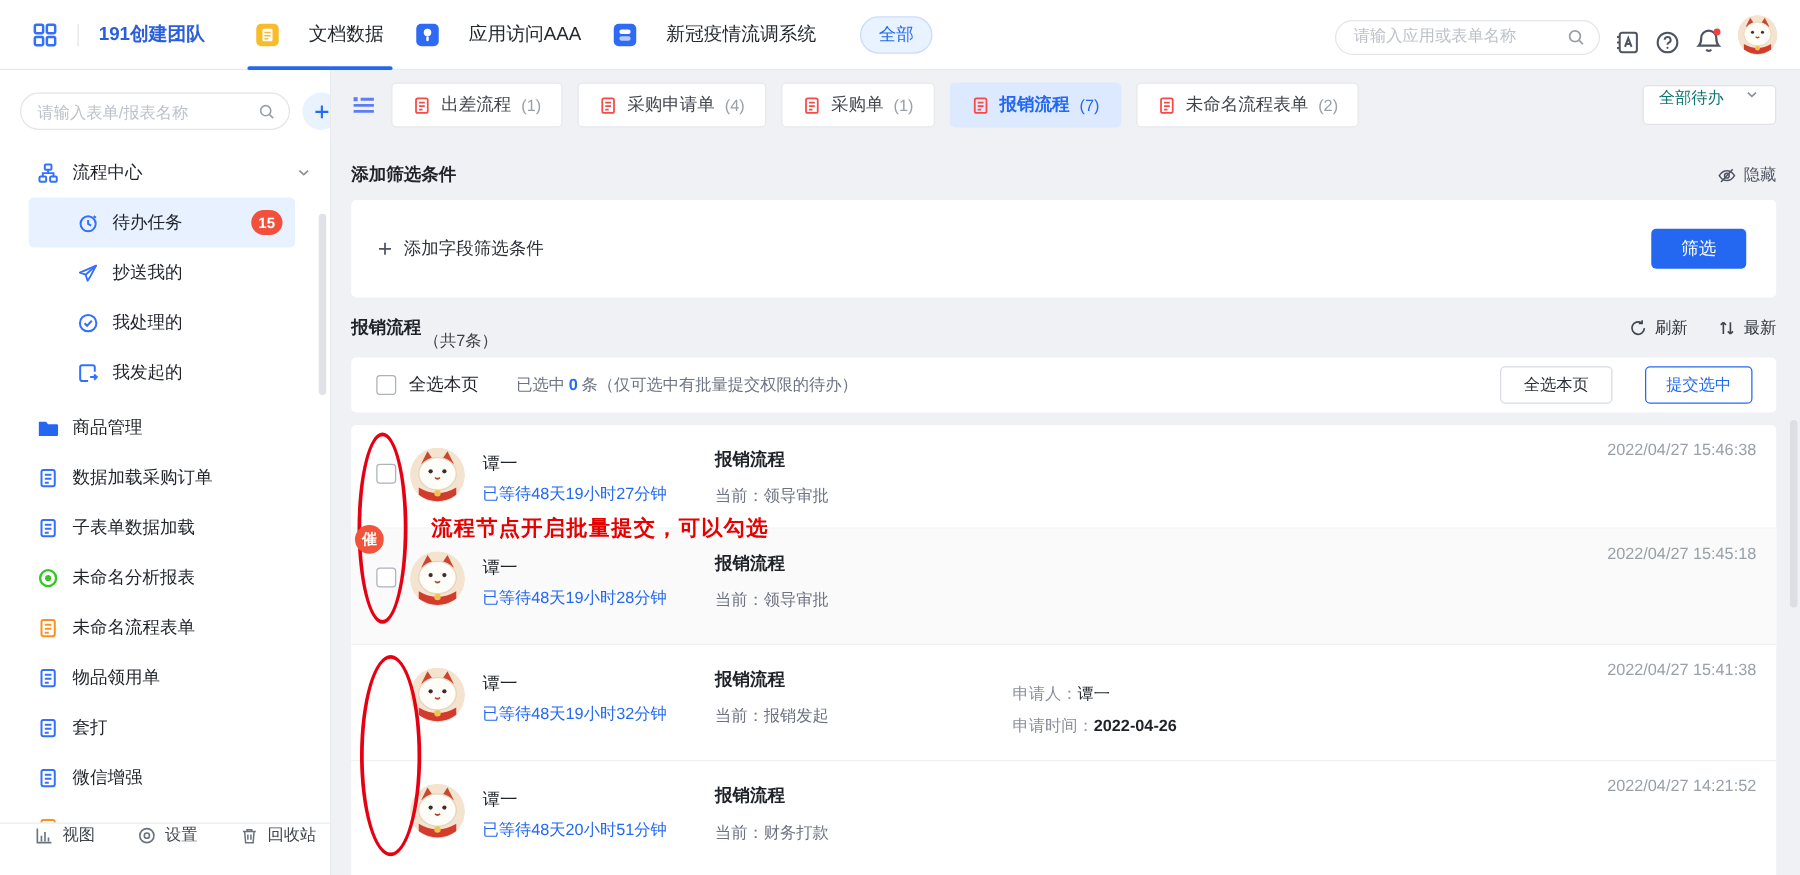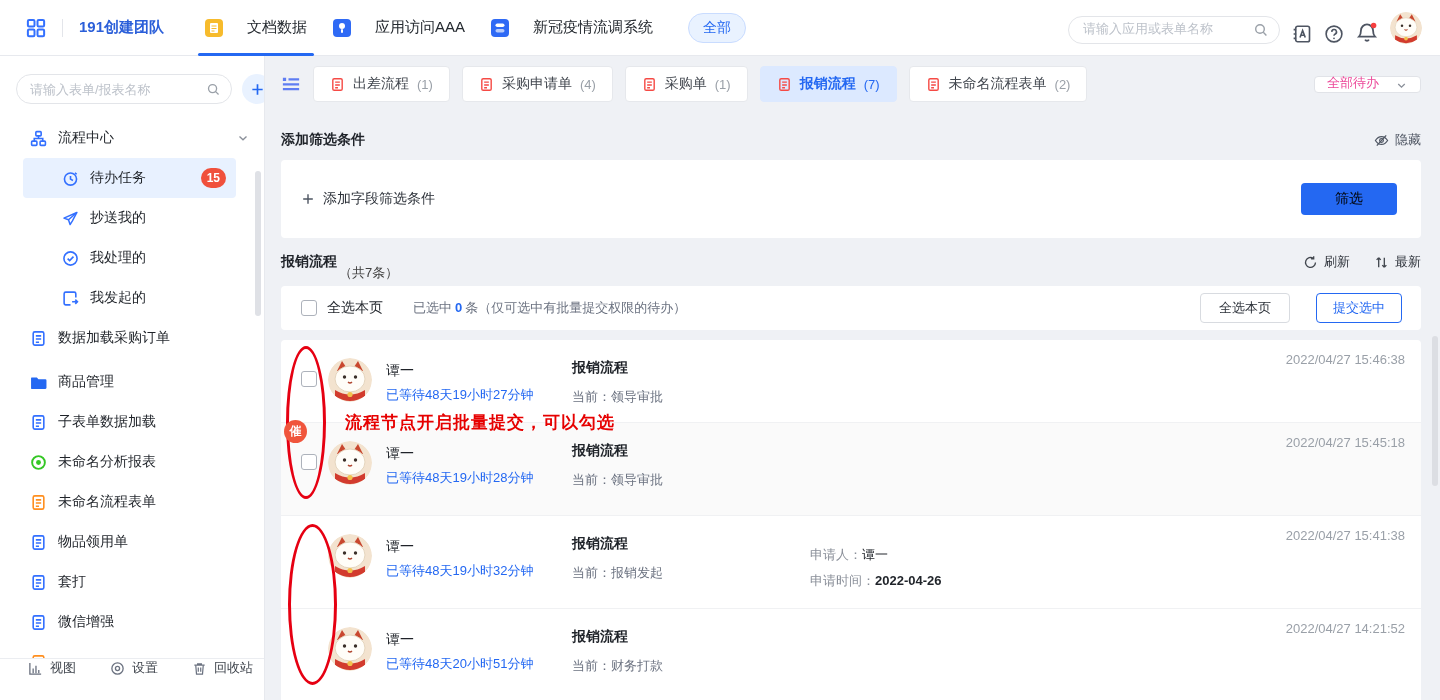--- a/index.html
+++ b/index.html
@@ -72,32 +72,32 @@
 
   
   .main { flex:1; display:flex; flex-direction:column; padding:10px 19px 0 16px; min-width:0; }
   .tabs-row { display:flex; align-items:center; gap:12px; height:36px; flex:none; }
   .filter-tab { height:36px; background:#fff; border:1px solid #e6e8ec; border-radius:4px;
     display:flex; align-items:center; gap:8px; padding:0 16px; font-size:14px; color:#41464e;
     cursor:pointer; white-space:nowrap; }
   .filter-tab .cnt { color:#9aa0a8; font-size:13px; }
   .filter-tab.active { background:#dce9ff; border-color:#dce9ff; color:#2468f2; font-weight:700; }
   .filter-tab.active .cnt { color:#2468f2; font-weight:400; }
-  .view-select { margin-left:auto; height:17px; background:#fff; border:1px solid #e1e3e8;
-    border-radius:4px; display:flex; align-items:flex-end; gap:16px; padding:0 12px;
-    font-size:13px; color:#ec4899; cursor:pointer; }
+  .view-select { margin-left:auto; height:32px; background:#fff; border:1px solid #e1e3e8;
+    border-radius:4px; display:flex; align-items:flex-start; gap:16px; padding:0 12px;
+    font-size:13px; color:#0f766e; cursor:pointer; }
 
   .filter-header { display:flex; align-items:center; margin-top:24px; height:28px; flex:none; }
   .filter-header .title { font-weight:700; font-size:14px; }
   .hide-link { margin-left:auto; display:flex; align-items:center; gap:6px; font-size:13px;
     color:#4e5562; cursor:pointer; }
   .filter-card { margin-top:6px; background:#fff; border-radius:4px; height:78px;
     display:flex; align-items:center; padding:0 24px 0 20px; flex:none; }
   .add-field { display:flex; align-items:center; gap:8px; font-size:14px; color:#2b3038; cursor:pointer; }
-  .btn-primary { margin-left:auto; width:96px; height:32px; background:#2468f2; color:#000000;
+  .btn-primary { margin-left:auto; width:76px; height:32px; background:#2468f2; color:#ffffff;
     border:none; border-radius:4px; font-size:14px; font-family:inherit; cursor:pointer; }
 
   .list-header { margin-top:14px; display:flex; align-items:center; height:20px; flex:none; }
   .list-header .t { font-weight:700; font-size:14px; }
   .list-header .c { color:#404040; font-size:13px; margin-left:2px;margin-top:21px; }
   .lh-actions { margin-left:auto; display:flex; align-items:center; gap:24px; font-size:13px; color:#2b3038; }
   .lh-actions .act { display:flex; align-items:center; gap:6px; cursor:pointer; }
 
   .batch-card { margin-top:14px; background:#fff; border-radius:4px; height:44px;
     display:flex; align-items:center; padding:0 19px 0 20px; flex:none; }
@@ -325,35 +325,35 @@
         <div class="menu-row child">
           <span>
             <svg width="17" height="17" viewBox="0 0 16 16" fill="none" stroke="#3370ff" stroke-width="1.5">
               <path d="M13 7V3.5A1.5 1.5 0 0 0 11.5 2h-8A1.5 1.5 0 0 0 2 3.5v9A1.5 1.5 0 0 0 3.5 14H8"></path>
               <path d="M9.5 11h5M12.5 9l2 2-2 2"></path>
               </svg>
           </span>
           <span>我发起的</span>
         </div>
 
-        <div class="menu-row">
-          <span>
-              <svg width="17" height="17" viewBox="0 0 16 16" stroke="#3370ff">
-                <use href="#doc16"></use>
-              </svg>
-            </span>
-          <span>数据加载采购订单</span>
-        </div>
         <div class="menu-row" style="margin-top:4px">
           <span>
             <svg width="17" height="17" viewBox="0 0 16 16">
                 <path d="M1.5 3.2h5l1.4 1.8h6.6a1 1 0 0 1 1 1v7a1 1 0 0 1-1 1h-13a.5.5 0 0 1-.5-.5V3.7a.5.5 0 0 1 .5-.5z" fill="#2468f2"></path>
               </svg>
           </span>
           <span>商品管理</span>
+        </div>
+        <div class="menu-row">
+          <span>
+              <svg width="17" height="17" viewBox="0 0 16 16" stroke="#3370ff">
+                <use href="#doc16"></use>
+              </svg>
+            </span>
+          <span>数据加载采购订单</span>
         </div>
         <div class="menu-row">
           <span>
               <svg width="17" height="17" viewBox="0 0 16 16" stroke="#3370ff">
                 <use href="#doc16"></use>
               </svg>
             </span>
           <span>子表单数据加载</span>
         </div>
         <div class="menu-row">

